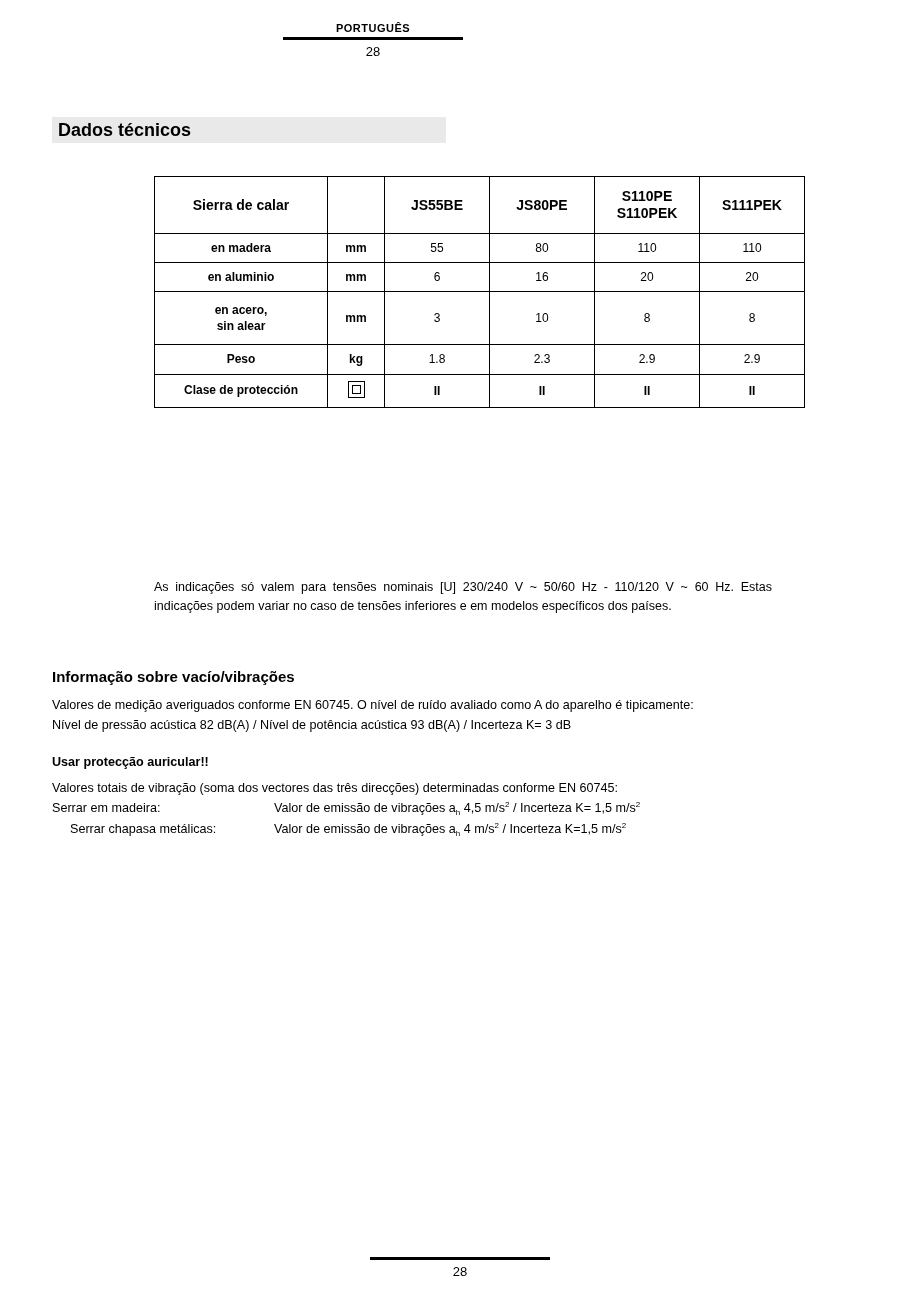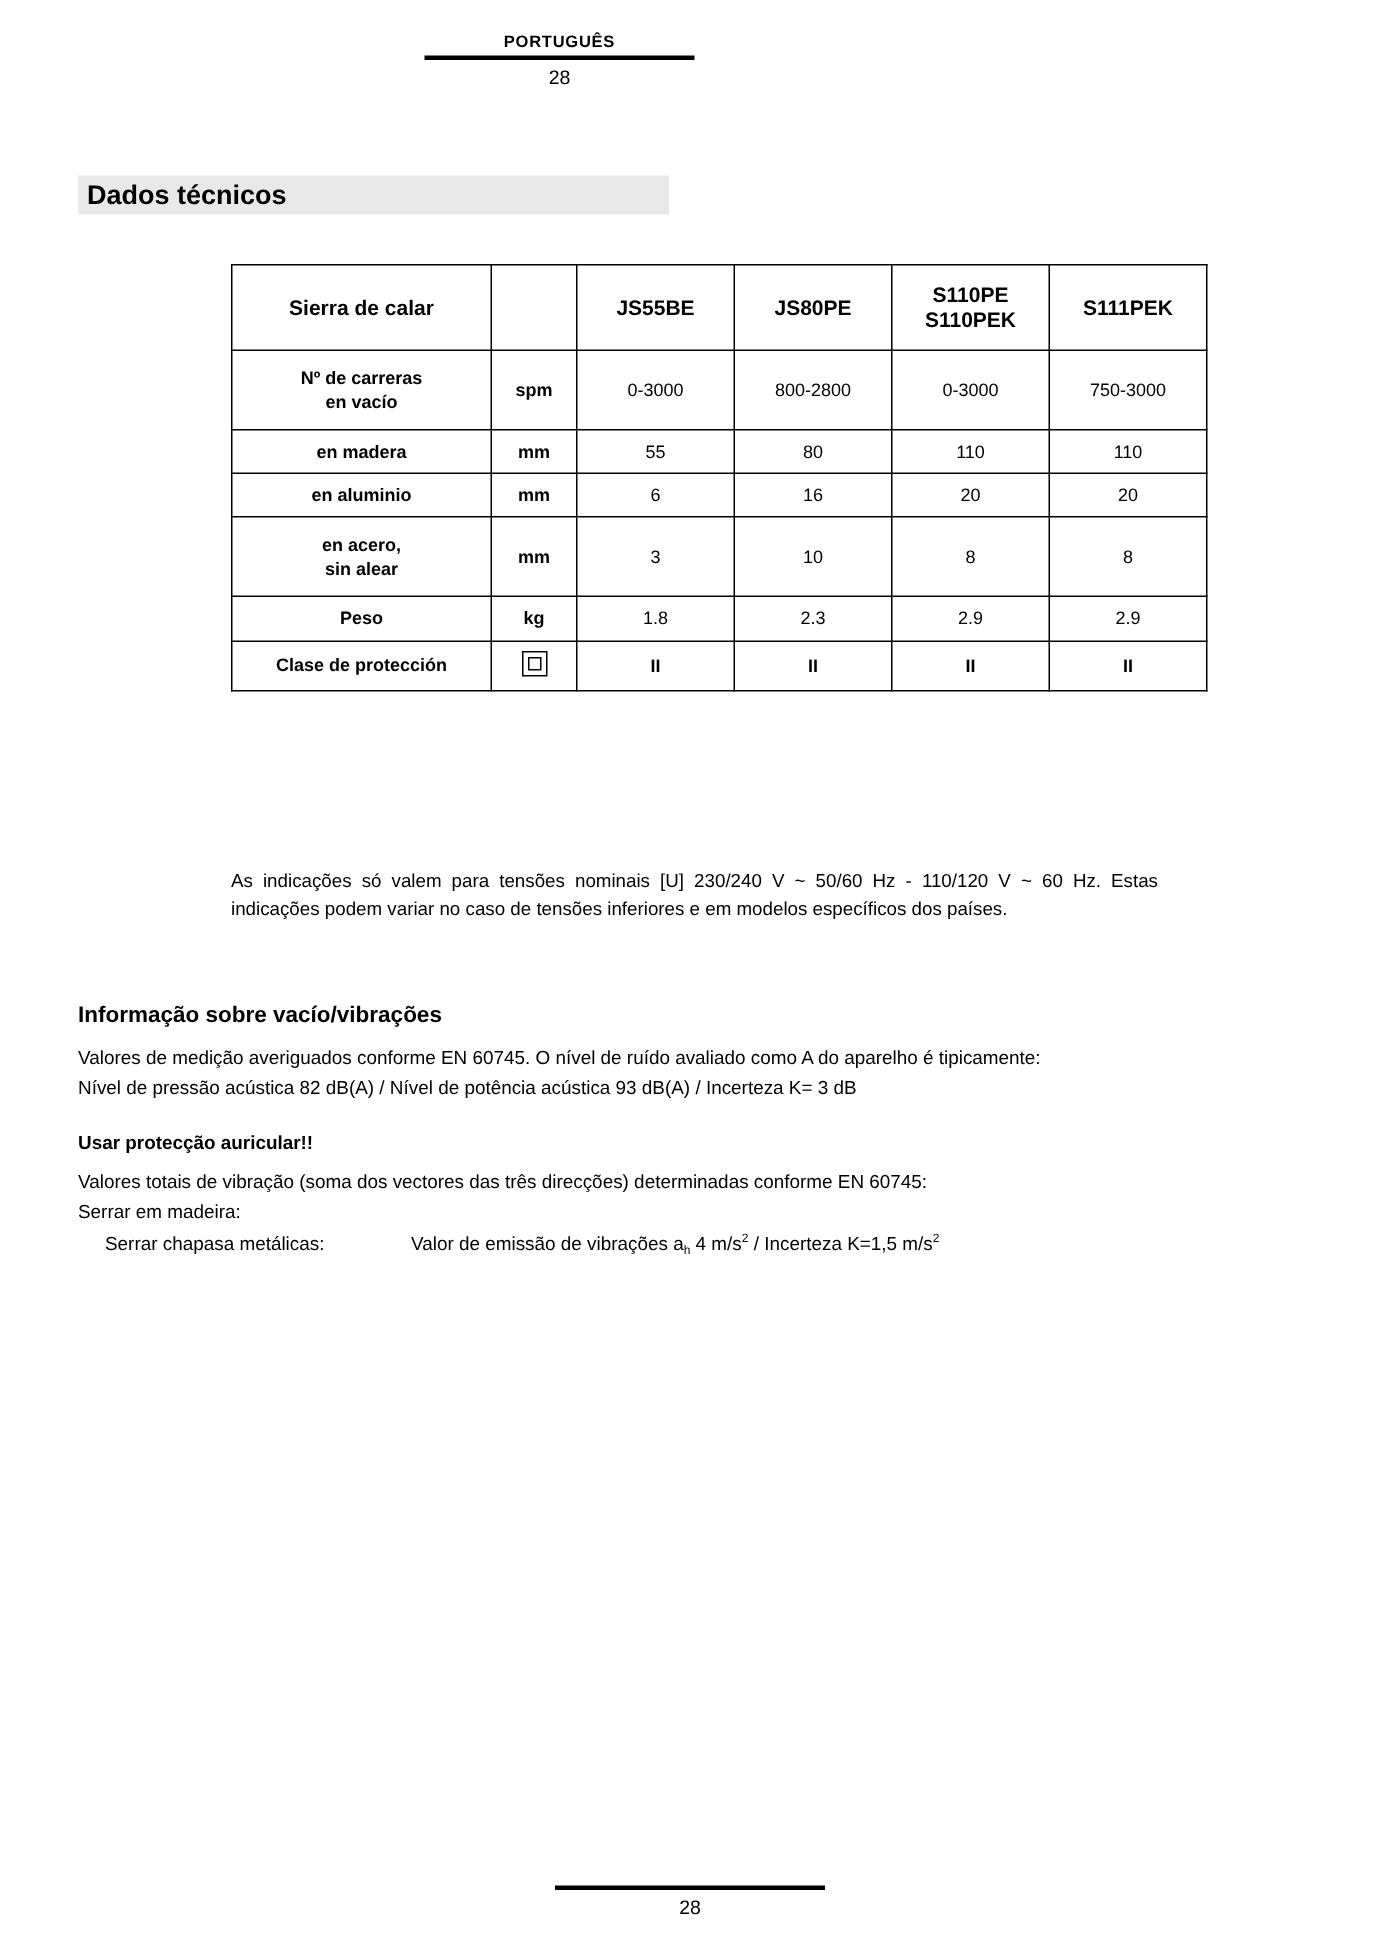--- a/index.html
+++ b/index.html
@@ -205,31 +205,20 @@
         <th class="col-model">
           <div class="model-two-line">S110PE</div>
           <div class="model-two-line">S110PEK</div>
         </th>
         <th class="col-model">S111PEK</th>
       </tr>
     </thead>
     <tbody>
 
 
-      <tr class="tall">
-        <td class="rowlabel">
-          <div>Nº de carreras</div>
-          <div>en vacío</div>
-        </td>
-        <td class="unit">spm</td>
-        <td class="val">0-3000</td>
-        <td class="val">800-2800</td>
-        <td class="val">0-3000</td>
-        <td class="val">750-3000</td>
-      </tr>
 
       <tr>
         <td class="rowlabel">en madera</td>
         <td class="unit">mm</td>
         <td class="val">55</td>
         <td class="val">80</td>
         <td class="val">110</td>
         <td class="val">110</td>
       </tr>
 
@@ -285,20 +274,25 @@
 <div class="nv-body">
   <div>Valores de medição averiguados conforme EN 60745. O nível de ruído avaliado como A do aparelho é tipicamente:</div>
   <div>Nível de pressão acústica 82 dB(A) / Nível de potência acústica 93 dB(A) / Incerteza K= 3 dB</div>
   <div class="bold">Usar protecção auricular!!</div>
 </div>
 
 <div class="nv-block2">
   <div>Valores totais de vibração (soma dos vectores das três direcções) determinadas conforme EN 60745:</div>
   <div class="vib-row">
     <span class="label">Serrar em madeira:</span>
+    <span>
+      <span>Valor de emissão de vibrações a</span><sub>h</sub>
+      <span>4,5 m/s</span><sup>2</sup>
+      <span>/ Incerteza K=  1,5 m/s</span><sup>2</sup>
+    </span>
   </div>
   <div class="vib-row indent">
     <span class="label">Serrar chapasa metálicas:</span>
     <span>
       <span>Valor de emissão de vibrações a</span><sub>h</sub>
       <span>4 m/s</span><sup>2</sup>
       <span>/ Incerteza K=1,5 m/s</span><sup>2</sup>
     </span>
   </div>
 </div>

